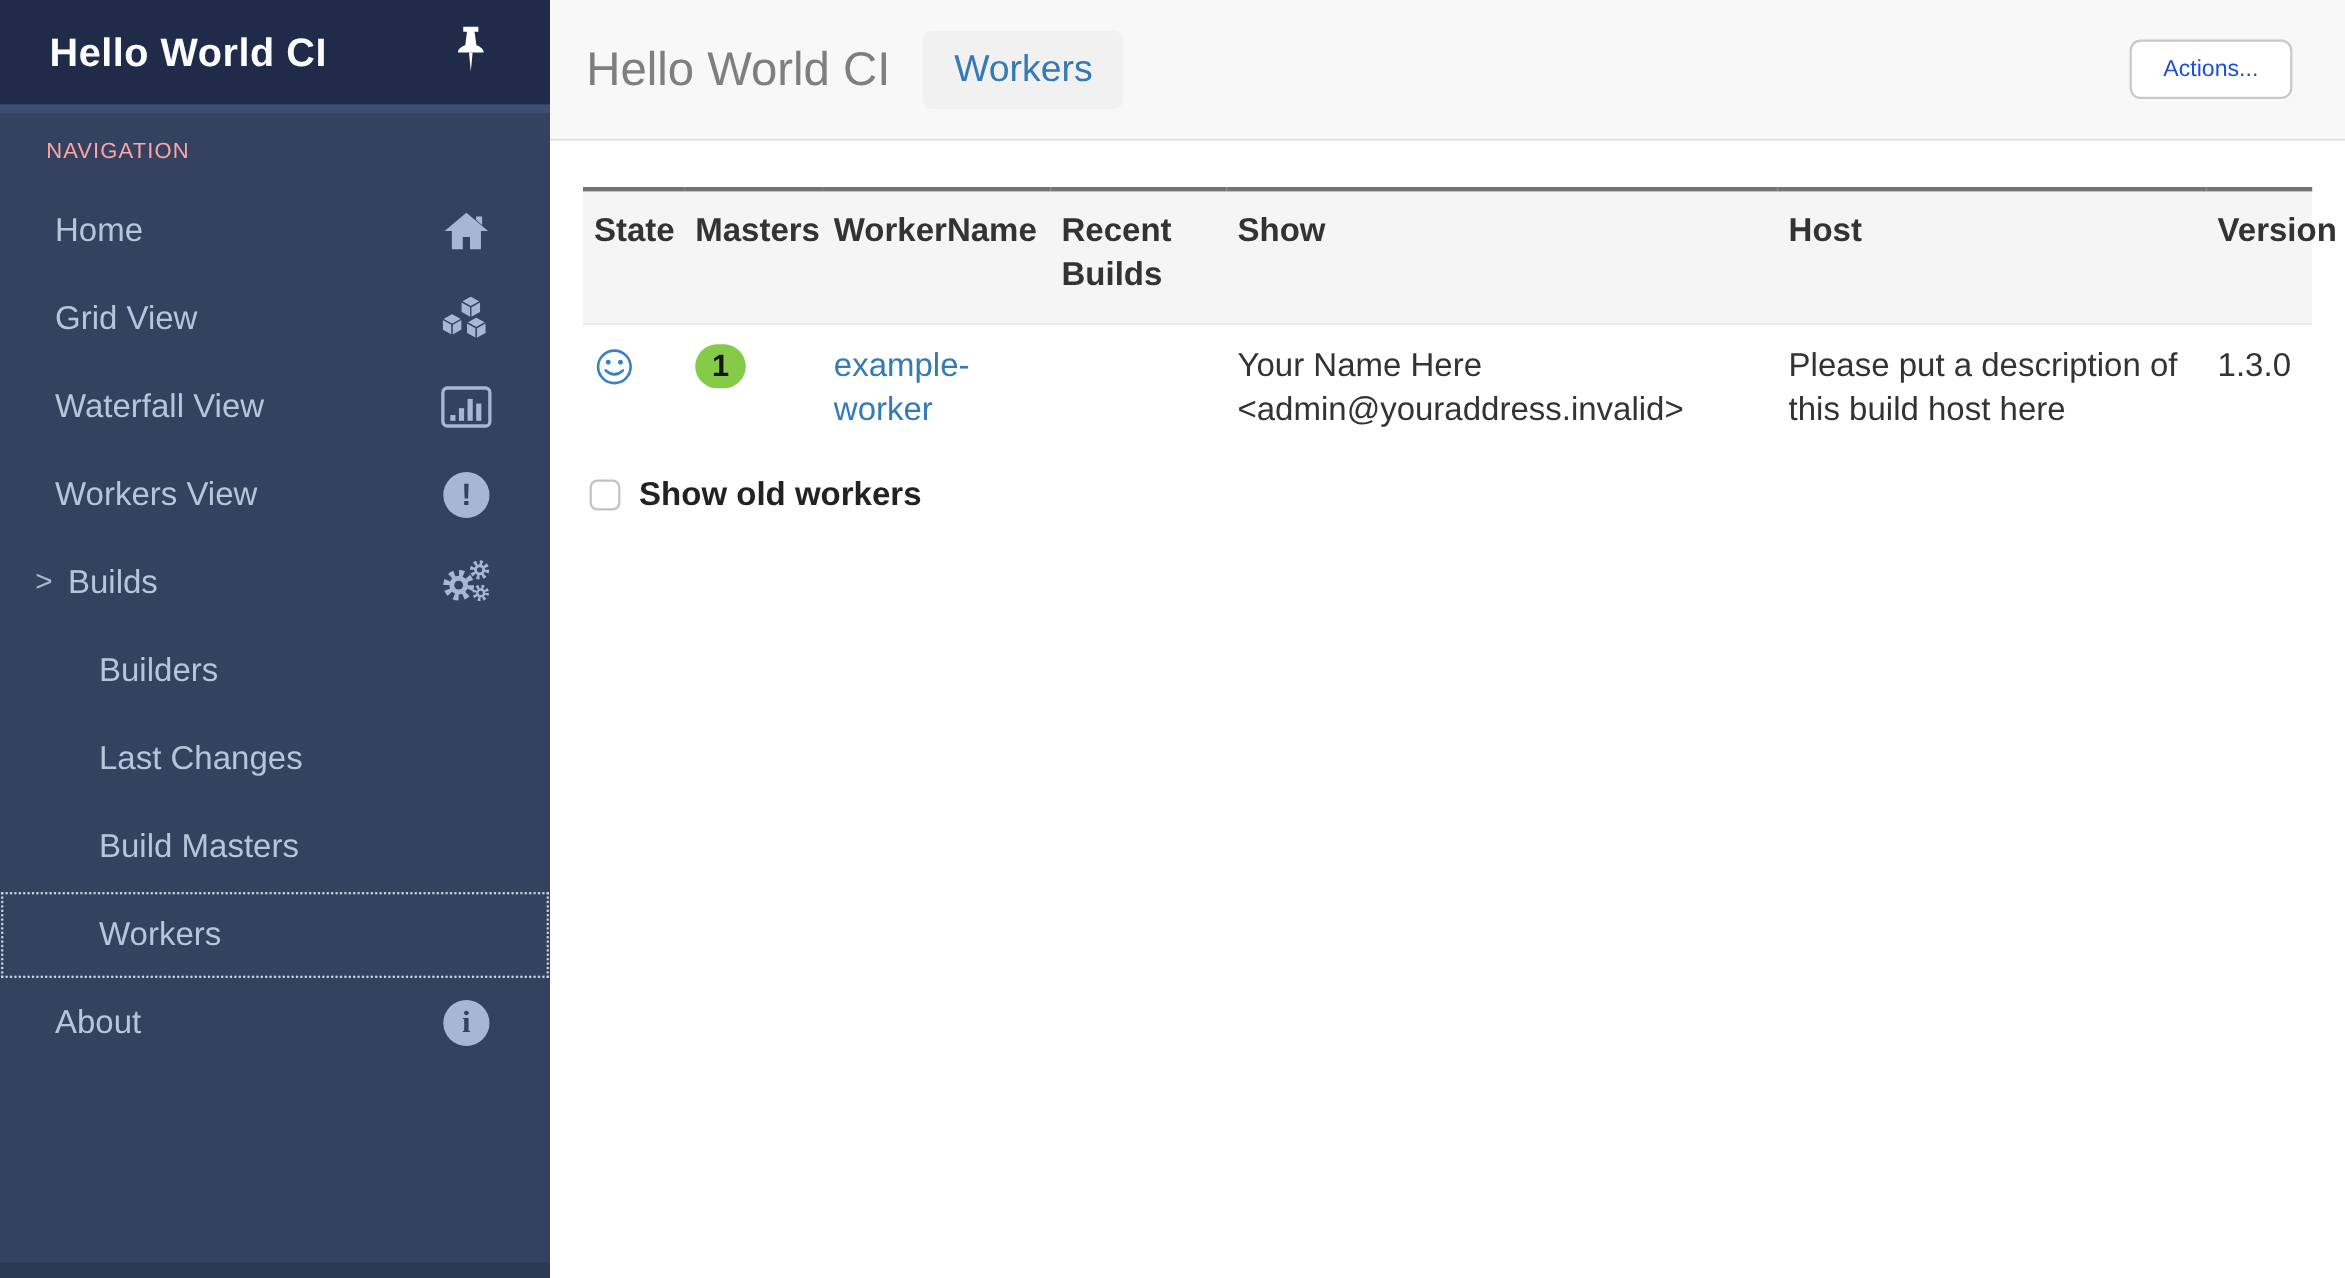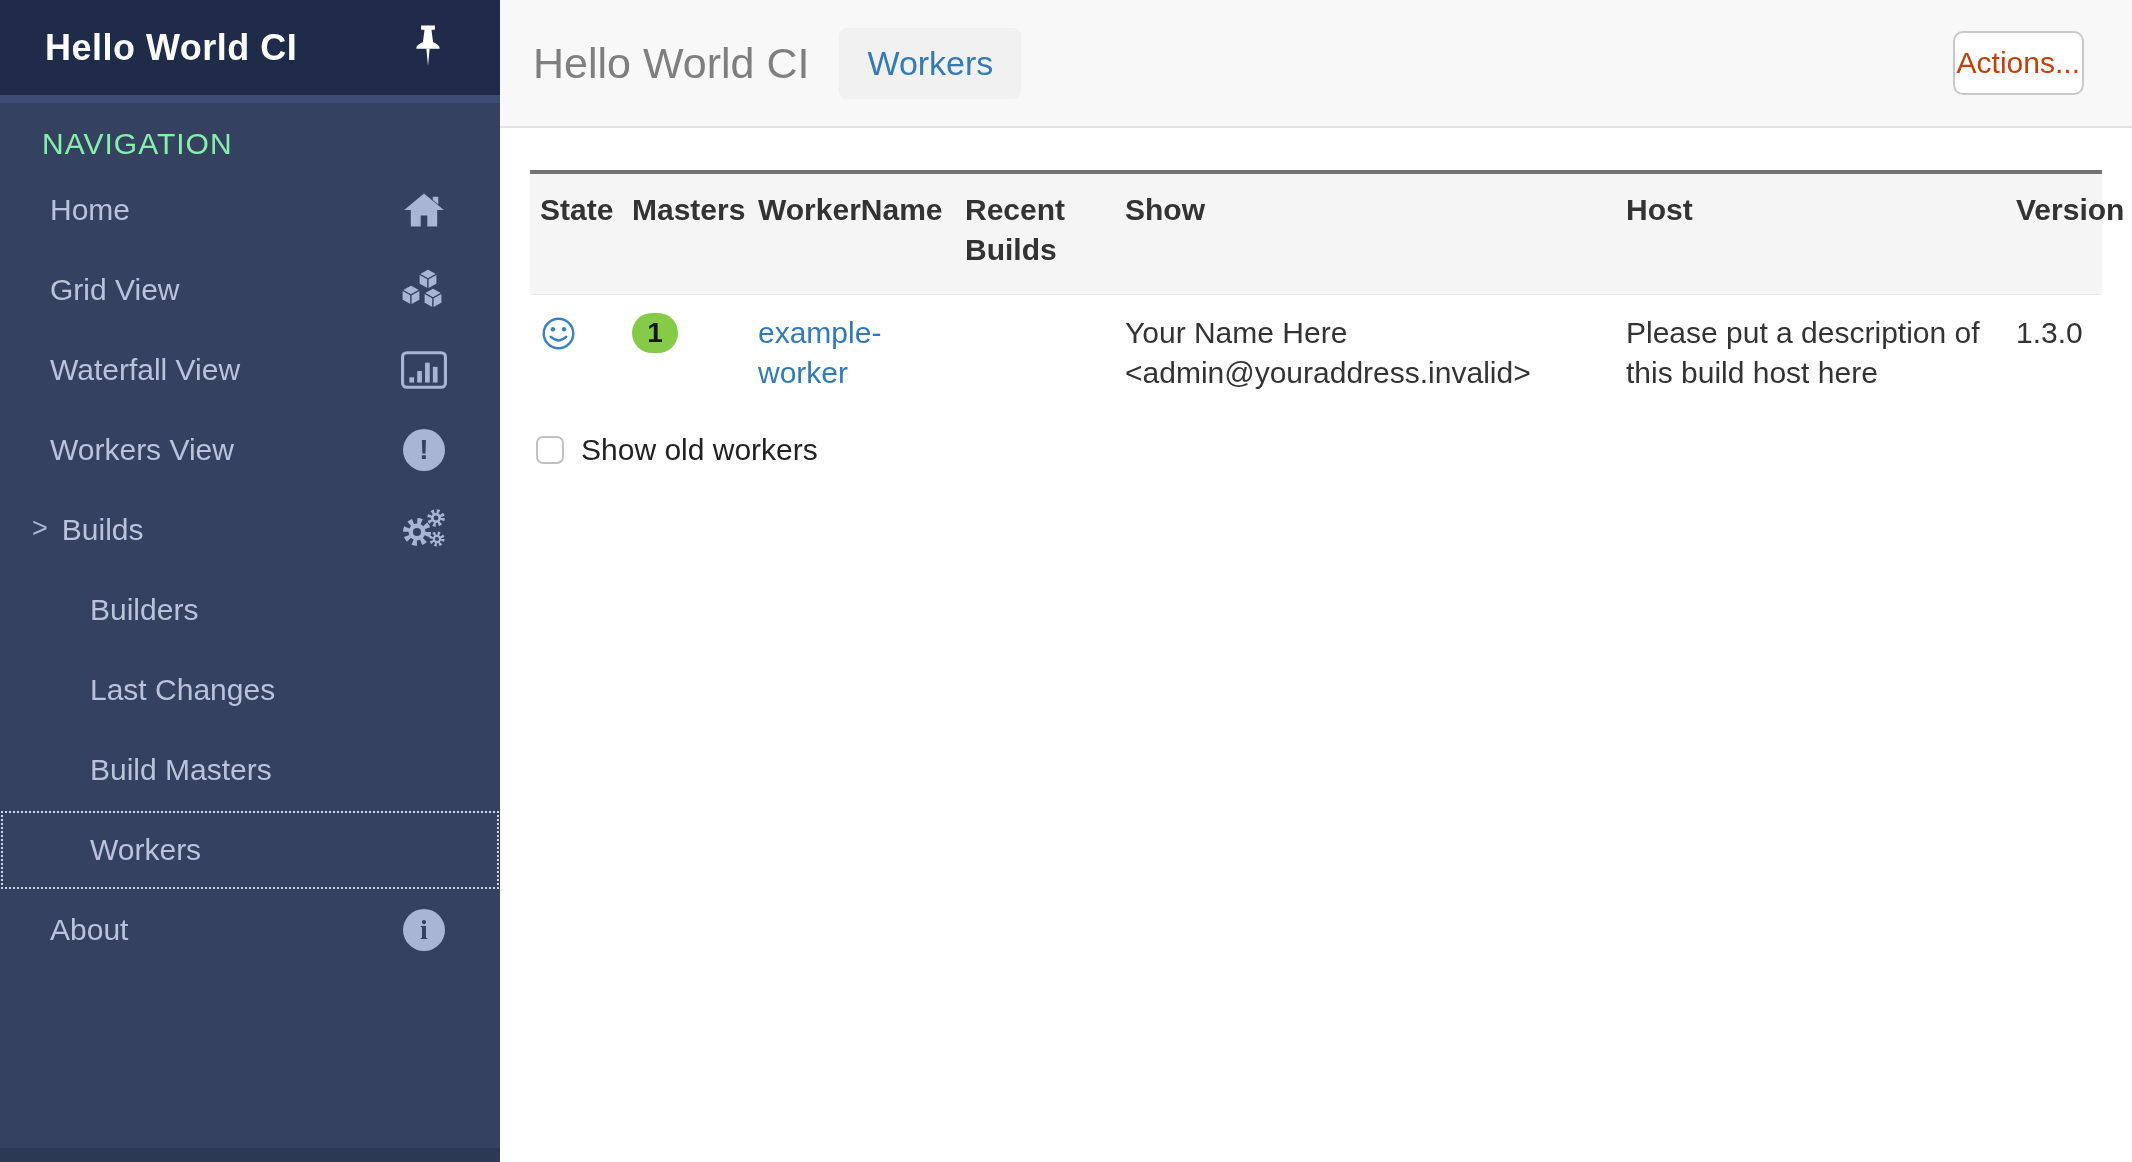--- a/index.html
+++ b/index.html
@@ -6,22 +6,22 @@
   html,body { width:2132px; height:1162px; overflow:hidden;
     font-family:"Liberation Sans","DejaVu Sans",sans-serif; background:#ffffff; }
 
   
   .sidebar { position:fixed; left:0; top:0; width:500px; height:1162px;
     background:#34425f; }
   .sidebar-header { height:95px; background:#1f2b49; display:flex;
     align-items:center; justify-content:space-between; padding:0 55px 0 45px; }
   .sidebar-title { font-size:36px; font-weight:bold; color:#fbfcfe; letter-spacing:.5px; }
   .accent-strip { height:8px; background:#3e4d73; }
-  .nav-label { margin:24px 0 0 42px; height:32px; font-size:30px;
-    color:#86efac; letter-spacing:1px; }
+  .nav-label { margin:24px 0 0 42px; height:32px; font-size:20px;
+    color:#fca5a5; letter-spacing:1px; }
   .nav { margin-top:11px; }
   .nav-item { position:relative; height:80px; display:flex; align-items:center;
     padding-left:50px; padding-right:32px; font-size:30px; color:#b9c4dc; cursor:pointer; }
   .nav-item.sub { padding-left:90px; }
   .nav-item.parent { padding-left:32px; }
   .chev { font-size:27px; color:#aab7d3; margin-right:14px; margin-top:-3px; }
   .nav-icon { position:absolute; right:52px; width:48px; height:48px;
     display:flex; align-items:center; justify-content:center; }
   .nav-item.focused { outline:2px dotted #cfd8ea; outline-offset:-3px; }
   .glyph-circle { width:42px; height:42px; border-radius:50%; background:#a9b6d3;
@@ -35,40 +35,40 @@
     background:#2b3955; }
 
   
   .main { margin-left:500px; height:1162px; background:#fff; }
   .page-header { height:128px; background:#f8f8f8; border-bottom:2px solid #e3e3e3;
     display:flex; align-items:center; padding:0 48px 0 33px; }
   .page-title { font-size:43px; color:#7f7f7f; font-weight:400; }
   .chip { margin-left:30px; background:#f1f1f1; border-radius:8px;
     padding:16px 28px; font-size:34px; color:#337ab7; cursor:pointer; }
   .actions-btn { margin-left:auto; background:#fff; border:2px solid #c9c9c9;
-    border-radius:10px; padding:13px 2px; font-size:30px; color:#c2410c; cursor:pointer; }
+    border-radius:10px; padding:13px 29px; font-size:21px; color:#1d4ed8; cursor:pointer; }
 
   .content { padding:0 30px; }
   table { width:100%; border-collapse:collapse; table-layout:fixed;
     margin-top:42px; border-top:4px solid #737373; font-size:30px; color:#333; }
   col.c-state{width:92px} col.c-masters{width:126px} col.c-worker{width:207px}
   col.c-recent{width:160px} col.c-admin{width:501px} col.c-host{width:390px}
   col.c-version{width:96px}
   thead th { background:#f5f5f5; text-align:left; font-weight:bold;
     padding:16px 10px 24px; line-height:40px; vertical-align:top;
     border-bottom:1px solid #e8e8e8; }
   tbody td { padding:18px 10px; line-height:40px; vertical-align:top; }
   .worker-link { color:#337ab7; text-decoration:none; }
   .badge { display:inline-block; min-width:46px; height:40px; border-radius:20px;
     background:#85cb47; color:#161616; font-weight:bold; font-size:28px;
     line-height:40px; text-align:center; vertical-align:top; }
   .smiley { margin-top:2px; }
 
   .show-old { margin-top:22px; display:flex; align-items:center;
-    font-size:30px; color:#222; padding-left:6px; cursor:pointer; }
+    font-size:30px; color:#222; padding-left:6px; cursor:pointer;font-weight:bold; }
   .checkbox { width:28px; height:28px; border:2px solid #c2c2c2; border-radius:7px;
     background:#fff; margin-right:17px; flex:none; }
 </style>
 </head>
 <body>
 
 <div class="sidebar">
   <div class="sidebar-header">
     <span class="sidebar-title">Hello World CI</span>
     <span>

